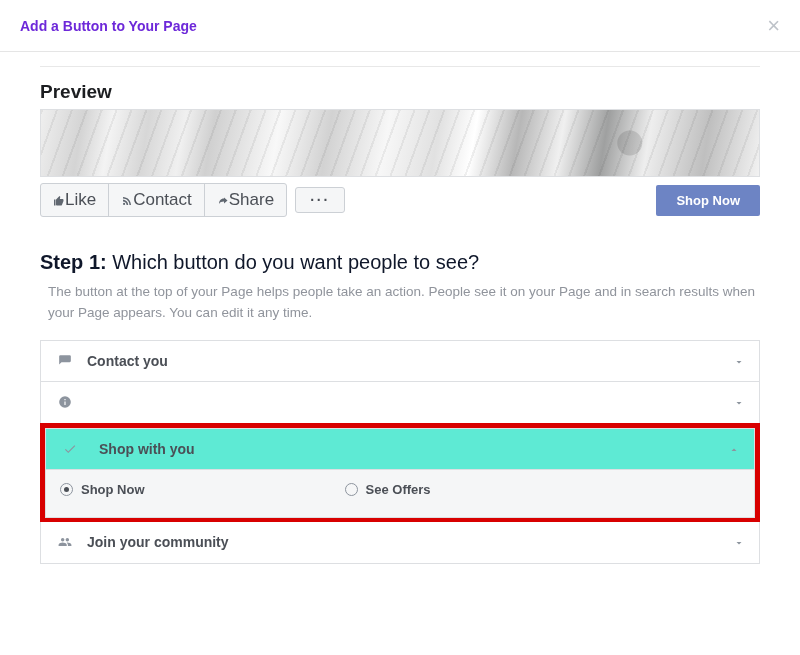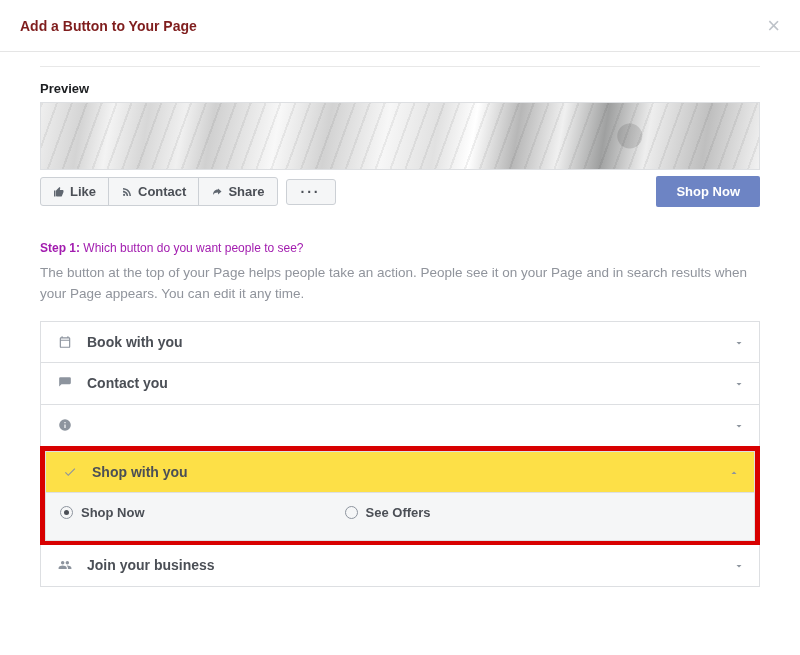--- a/index.html
+++ b/index.html
@@ -17,39 +17,39 @@
     height: 52px;
     border-bottom: 1px solid #e5e5e5;
     display: flex;
     align-items: center;
     padding: 0 20px;
     justify-content: space-between;
   }
   .dialog-title {
     font-weight: bold;
     font-size: 14px;
-    color: #7f1d1d;
+    color: #6d28d9;
   }
   .close-x {
     color: #bec3c9;
     font-size: 22px;
     line-height: 1;
     cursor: pointer;
     font-weight: 300;
   }
   .content {
     padding: 0 40px 20px 40px;
   }
   .preview-sep {
     margin-top: 14px;
     border-top: 1px solid #e8e8e8;
   }
   .preview-label {
     font-weight: bold;
-    font-size: 13px;
+    font-size: 19px;
     color: #1c1e21;
     margin: 14px 0 6px 0;
   }
   .cover {
     width: 100%;
     height: 68px;
     background: linear-gradient(100deg,
       #efefef 0%, #d4d4d4 6%, #f3f3f3 10%,
       #d7d7d7 15%, #f0f0f0 20%, #d0d0d0 24%,
       #f8f8f8 33%, #e9e9e9 36%,
@@ -76,26 +76,25 @@
   }
   .pill-group {
     display: flex;
     border: 1px solid #ccd0d5;
     border-radius: 3px;
     overflow: hidden;
     background: #f5f6f7;
   }
   .pill {
     padding: 6px 12px;
-    font-size: 13px;
-    font-weight: 700;
+    font-size: 17px;
+    font-weight: 400;
     color: #4b4f56;
     display: flex;
     align-items: center;
-    gap: 5px;
     border-right: 1px solid #ccd0d5;
     cursor: pointer;
   }
   .pill:last-child { border-right: none; text-align: center; }
   .pill .mi { color: #606770; font-size: 12px; }
   .ellipsis-btn {
     margin-left: 8px;
     border: 1px solid #ccd0d5;
     border-radius: 3px;
     background: #f5f6f7;
@@ -112,29 +111,30 @@
     background: #6d84c4;
     color: #fff;
     font-weight: 700;
     font-size: 13px;
     border: none;
     padding: 8px 20px;
     border-radius: 2px;
   }
   .step-heading {
     margin-top: 34px;
-    font-size: 12px;
-    color: #a21caf;
+    font-size: 20px;
+    color: #0f172a;
   }
   .step-heading .strong { font-weight: 700; }
   .step-sub {
     margin-top: 8px;
     color: #90949c;
     font-size: 13.5px;
     line-height: 1.55;
+    margin-left: 8px;
   }
   .option-list {
     margin-top: 16px;
   }
   .opt {
     border: 1px solid #dddfe2;
     border-top: none;
     display: flex;
     align-items: center;
     padding: 0 14px;
@@ -157,21 +157,22 @@
   .opt .chev {
     margin-left: auto;
     color: #8d949e;
     font-size: 12px;
   }
   .highlight-block {
     border: 5px solid #d80000;
     margin: -1px 0;
   }
   .opt.expanded {
-    background: #fde047;
+    background: #5eead4;
+    gap: 7px;
   }
   .radio-row {
     display: flex;
     align-items: center;
     background: #f5f6f7;
     border: 1px solid #dddfe2;
     border-top: none;
     padding: 12px 14px 20px 14px;
   }
   .radio-item {
@@ -247,33 +248,20 @@
     </button>
   </div>
 
   <div class="step-heading">
     <span class="strong">Step 1:</span><span> Which button do you want people to see?</span>
   </div>
   <div class="step-sub">The button at the top of your Page helps people take an action. People see it on your Page and in search results when your Page appears. You can edit it any time.</div>
 
   <div class="option-list">
 
-    <div class="opt">
-      <span class="lead-ic">
-        <svg class="icon" viewBox="0 0 24 24">
-            <path d="M19 4h-1V2h-2v2H8V2H6v2H5a2 2 0 0 0-2 2v14a2 2 0 0 0 2 2h14a2 2 0 0 0 2-2V6a2 2 0 0 0-2-2zm0 16H5V10h14v10zM5 8V6h14v2H5z"></path>
-          </svg>
-      </span>
-      <span>Book with you</span>
-      <span class="chev">
-        <svg class="icon sm" viewBox="0 0 24 24">
-            <path d="M7 10l5 5 5-5z"></path>
-          </svg>
-      </span>
-    </div>
 
     <div class="opt">
       <span class="lead-ic">
         <svg class="icon" viewBox="0 0 24 24">
             <path d="M20 2H4a2 2 0 0 0-2 2v14l4-4h14a2 2 0 0 0 2-2V4a2 2 0 0 0-2-2z"></path>
           </svg>
       </span>
       <span>Contact you</span>
       <span class="chev">
         <svg class="icon sm" viewBox="0 0 24 24">
@@ -321,21 +309,21 @@
       </div>
     </div>
 
 
     <div class="opt">
       <span class="lead-ic">
         <svg class="icon" viewBox="0 0 24 24">
             <path d="M16 11a3 3 0 1 0-3-3 3 3 0 0 0 3 3zm-8 0a3 3 0 1 0-3-3 3 3 0 0 0 3 3zm0 2c-2.3 0-7 1.2-7 3.5V19h14v-2.5C15 14.2 10.3 13 8 13zm8 0c-.3 0-.6 0-1 .1 1.2.9 2 2 2 3.4V19h6v-2.5c0-2.3-4.7-3.5-7-3.5z"></path>
           </svg>
       </span>
-      <span>Join your business</span>
+      <span>Join your community</span>
       <span class="chev">
         <svg class="icon sm" viewBox="0 0 24 24">
             <path d="M7 10l5 5 5-5z"></path>
           </svg>
       </span>
     </div>
 
   </div>
 </div>
 

